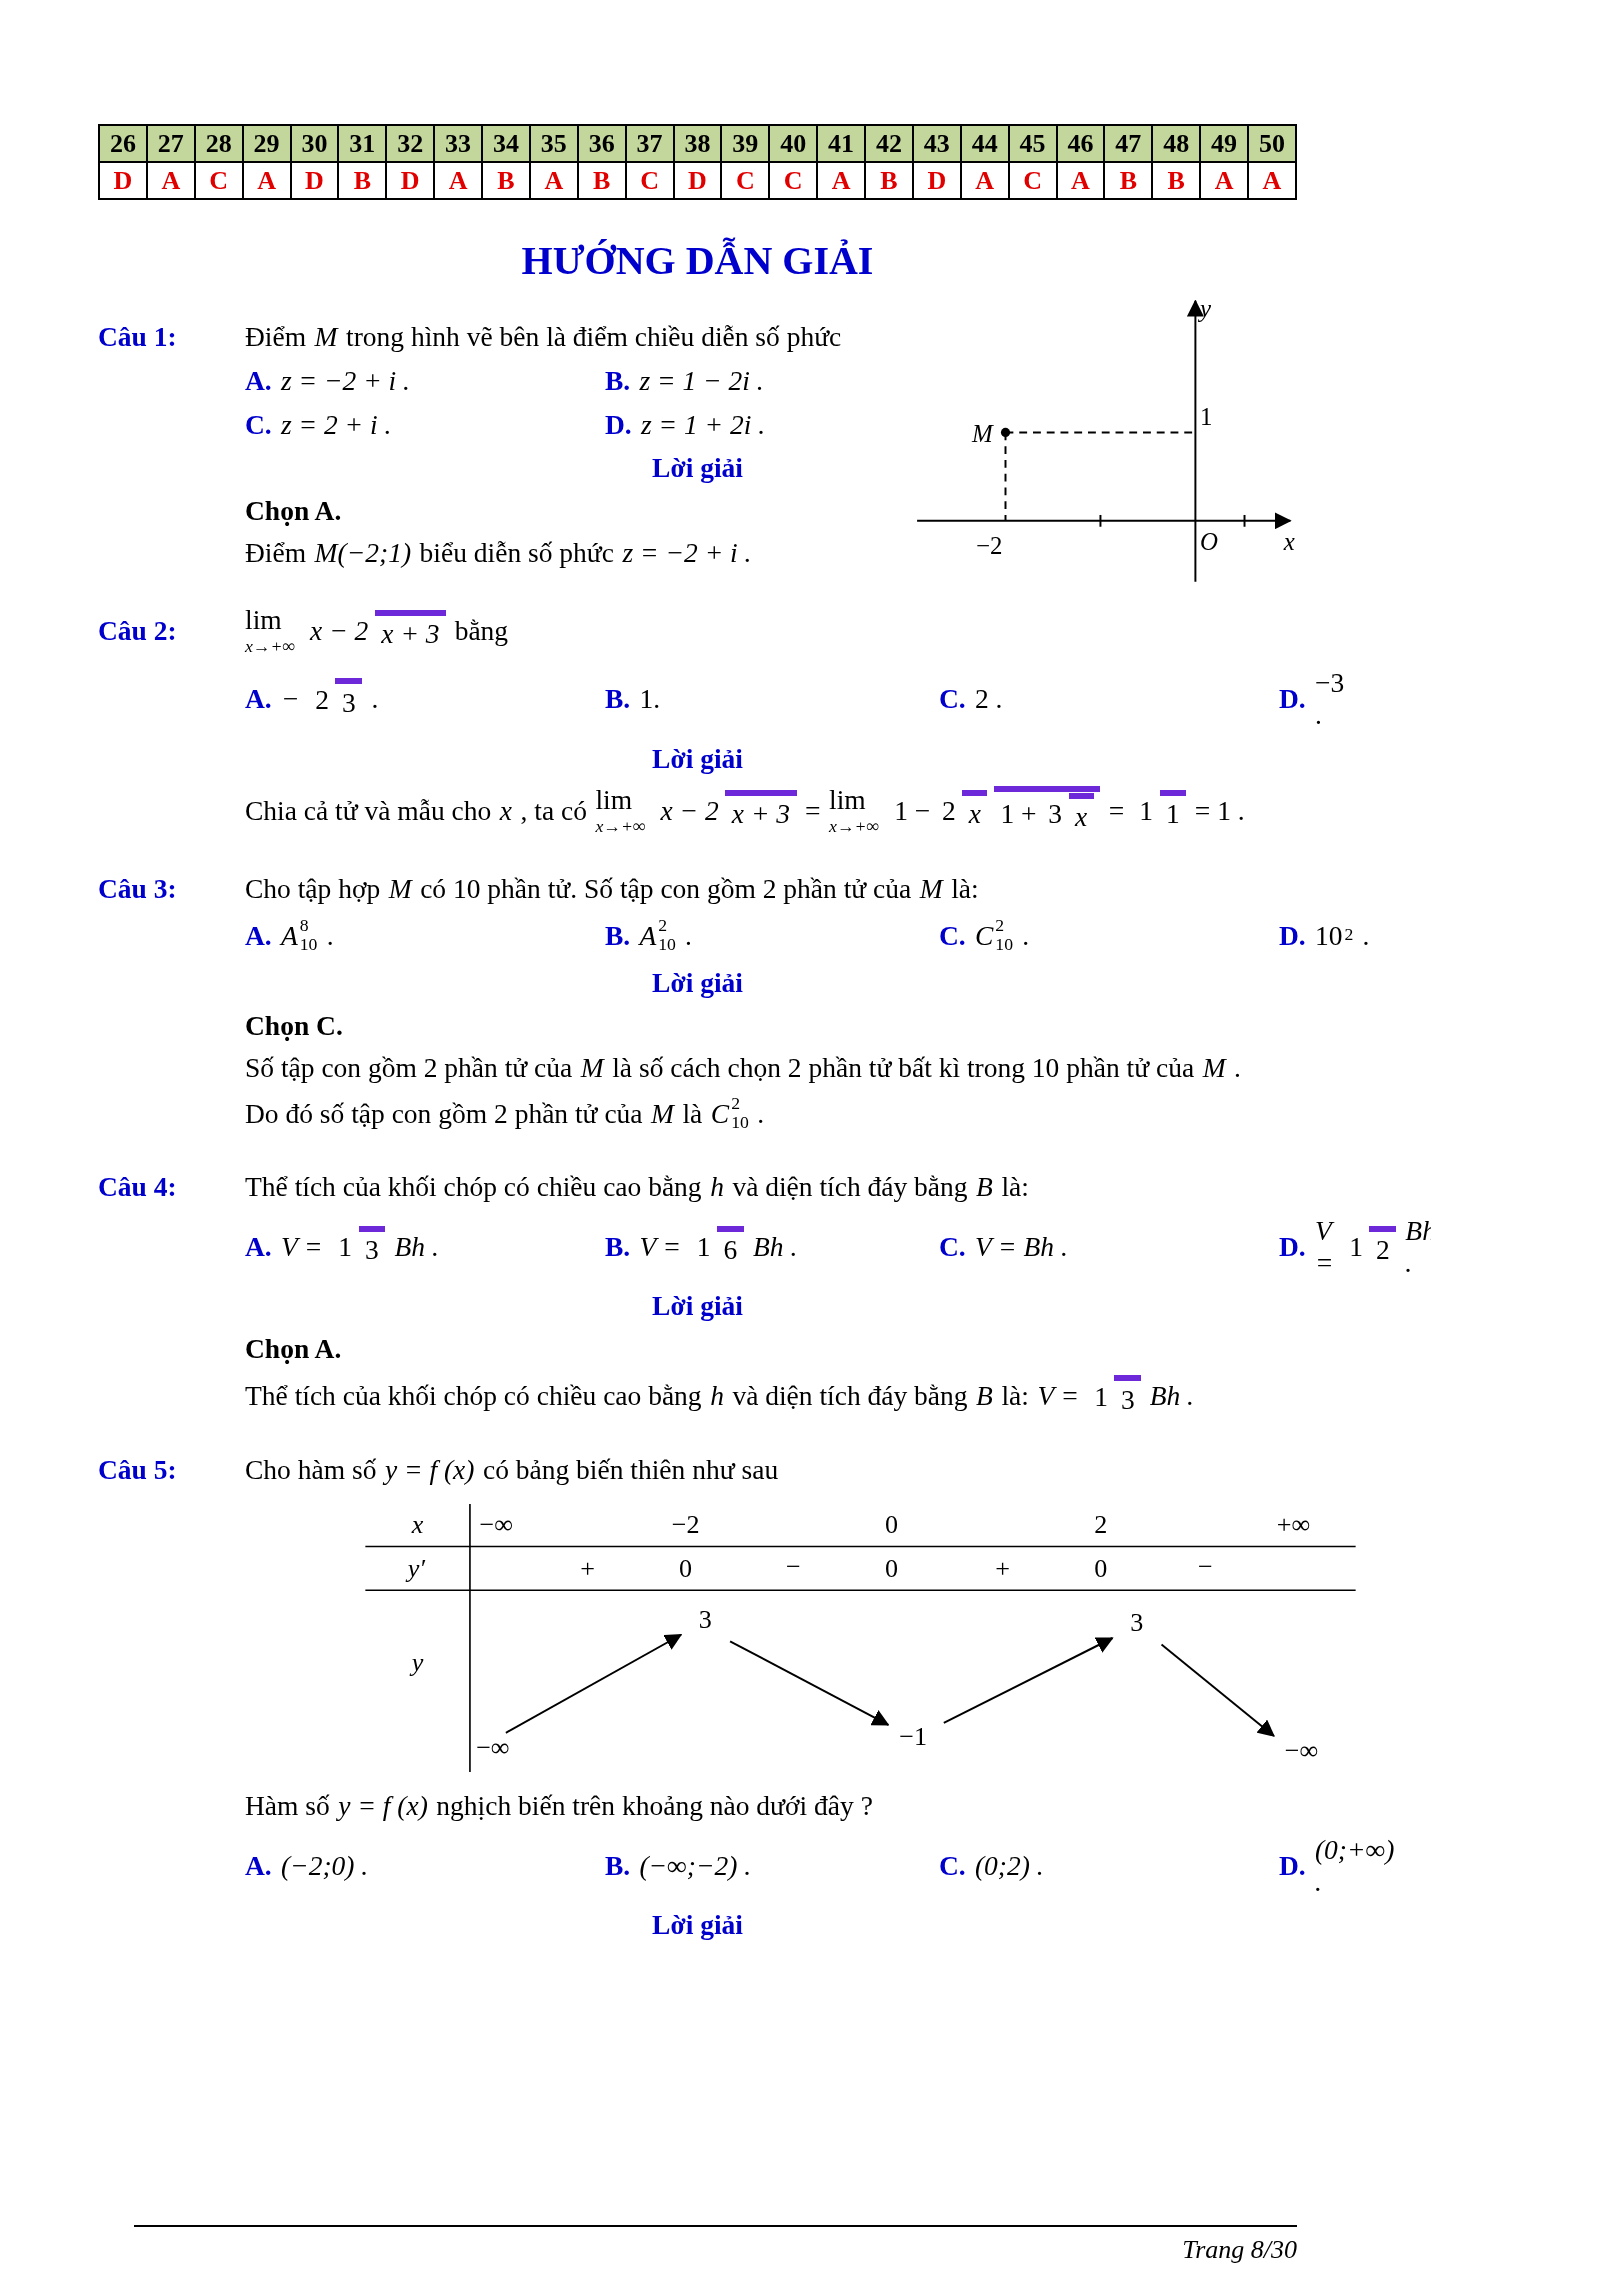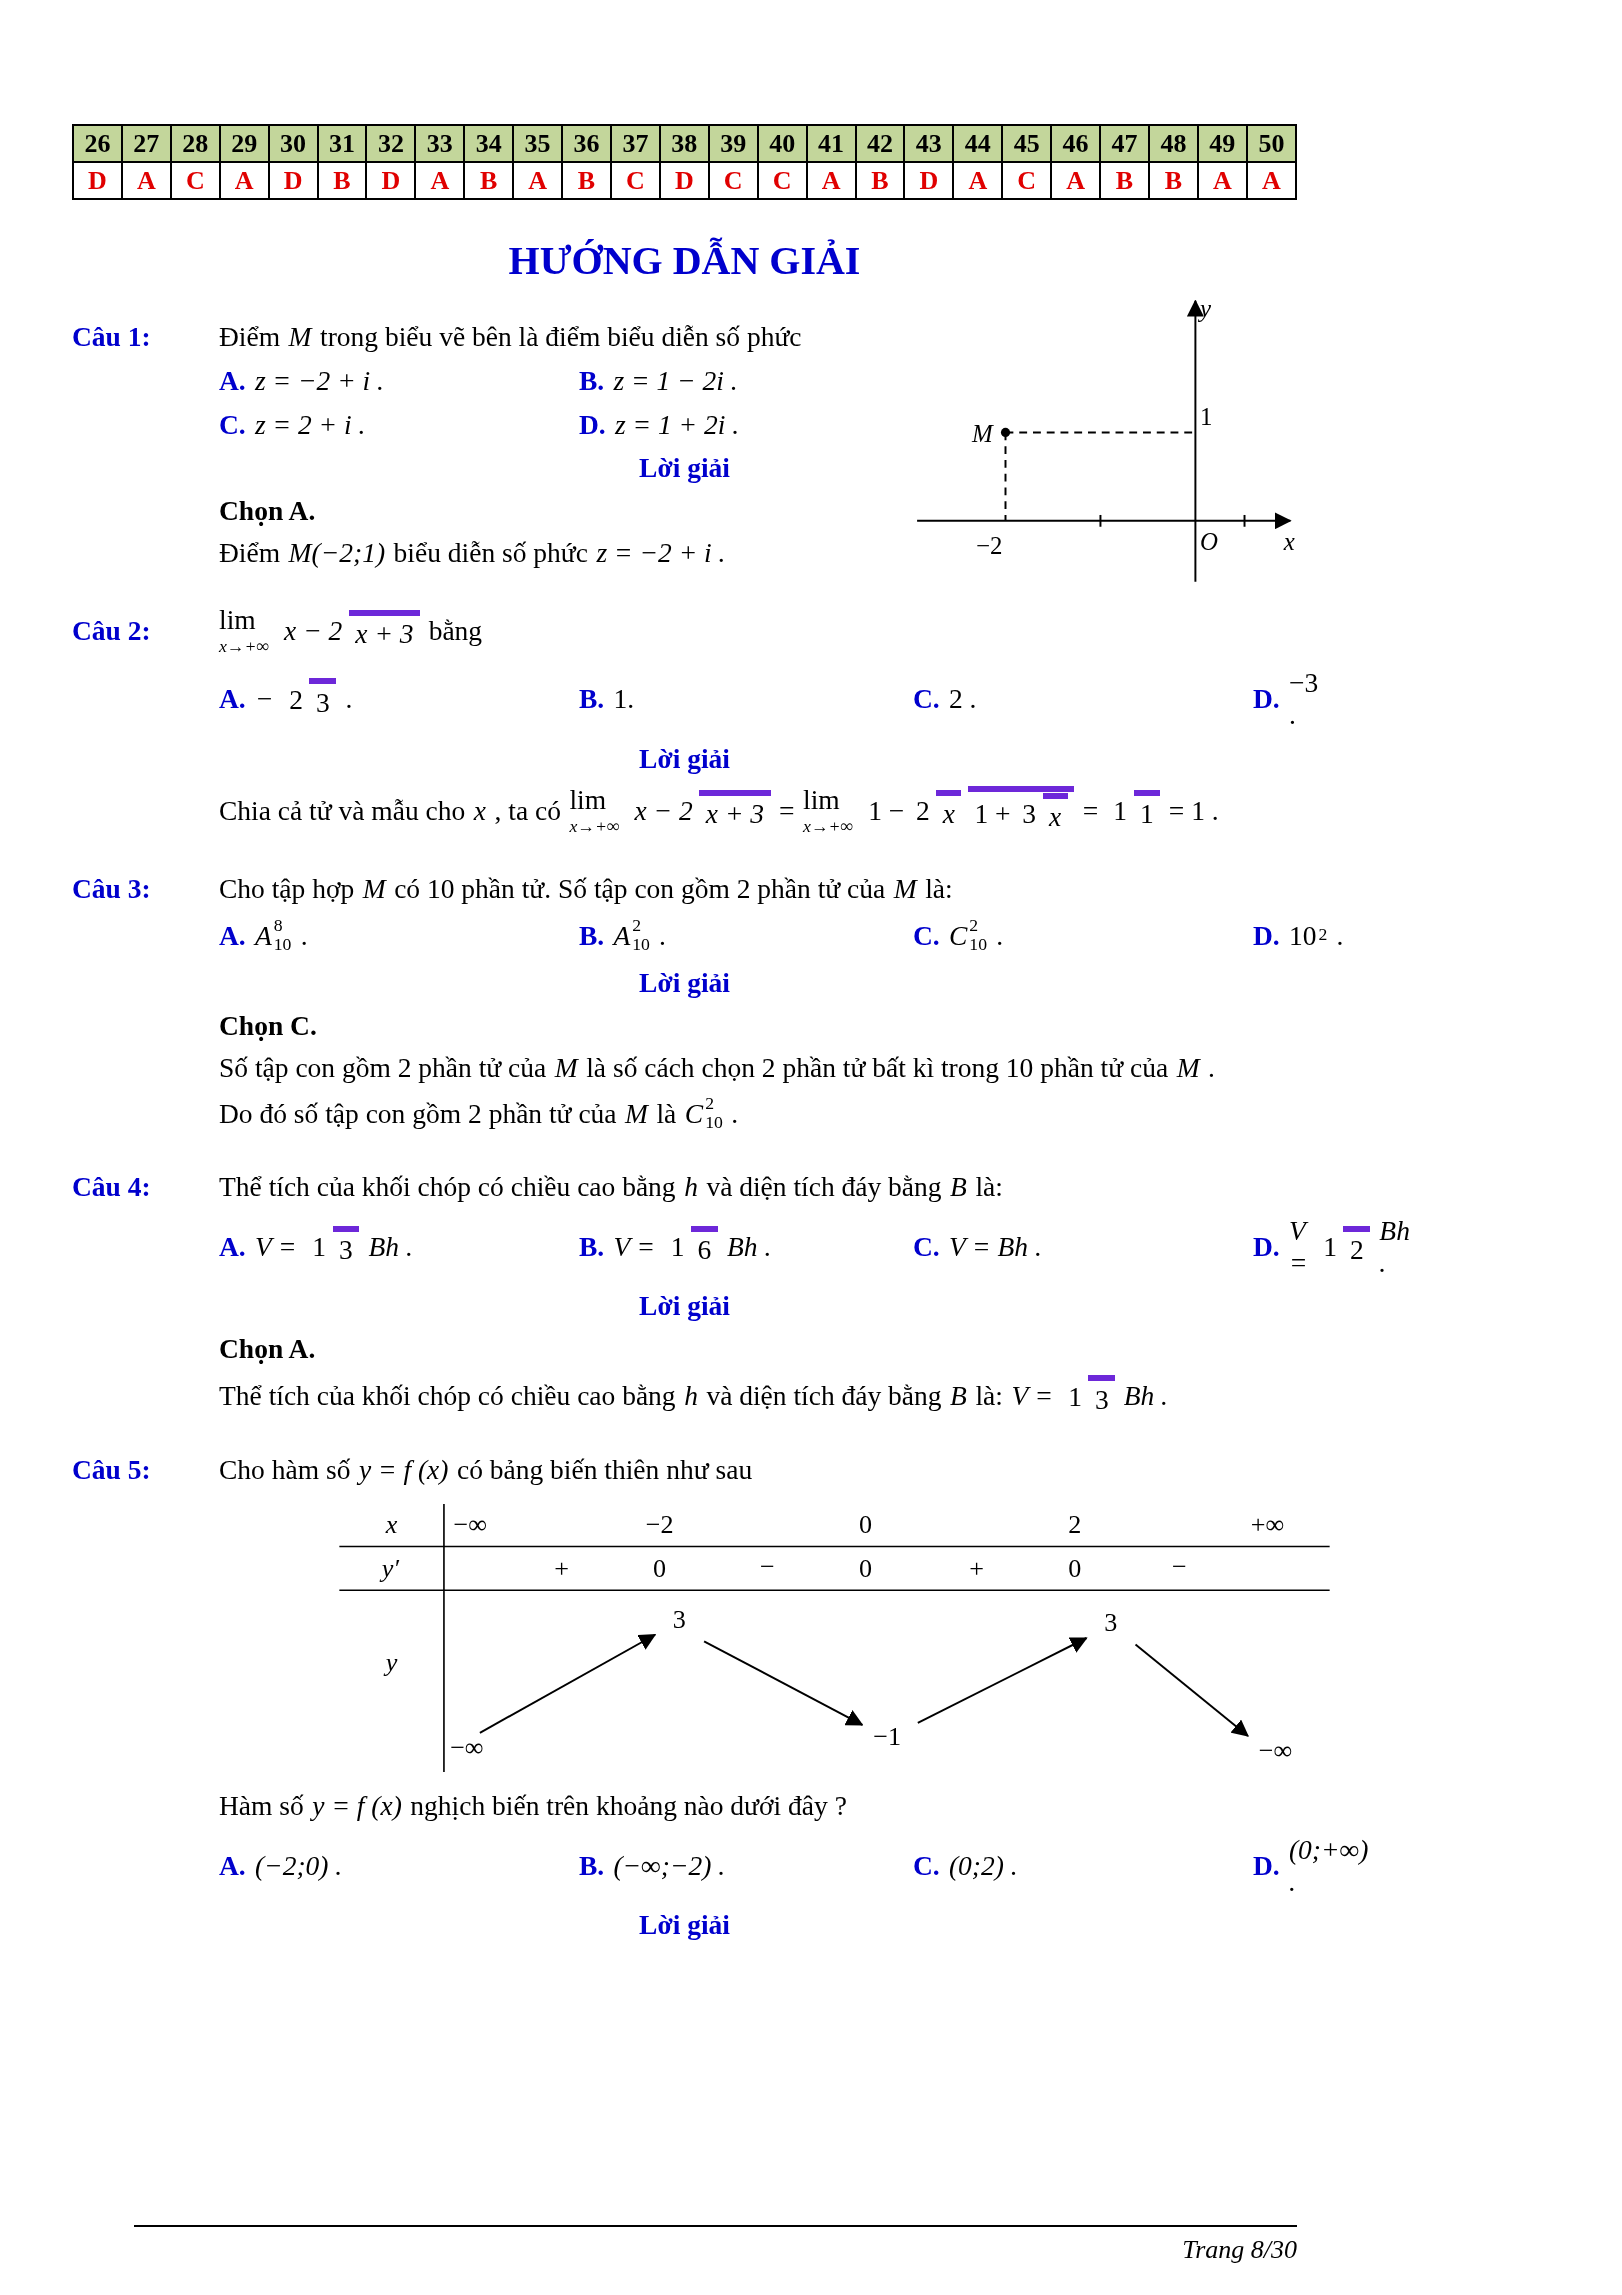--- a/index.html
+++ b/index.html
@@ -1,20 +1,20 @@
 <!DOCTYPE html>
 <html style="--heading_blue: #0000cd; --answer_red: #e00000; --table_green: #c3d69b;font-size:10.5px"><head>
 <meta charset="utf-8">
 <style>
   * { box-sizing: border-box; margin: 0; padding: 0; }
   body {
     width: 1623px; height: 2295px; background: #ffffff; color: #000;
     font-family: "Liberation Serif", "DejaVu Serif", serif; font-size: 27.5px;
   }
-  .page { position: relative; width: 1431px; height: 2295px; overflow: hidden; padding: 124px 134px 0 72px; }
+  .page { position: relative; width: 1431px; height: 2295px; overflow: hidden; padding: 124px 134px 0 98px; }
 
   
   .answer-table { width: 100%; border-collapse: collapse; table-layout: fixed; }
   .answer-table td {
     border: 2px solid #000; height: 37px; text-align: center; vertical-align: middle;
     font-weight: bold; font-size: 26px; overflow: hidden;
   }
   tr.row-num td { background: var(--table_green, #c3d69b); }
   tr.row-ans td { color: var(--answer_red, #e00000); }
 
@@ -119,21 +119,21 @@
   </table>
 
   <div class="title">HƯỚNG DẪN GIẢI</div>
 
   <div class="question">
     <div class="q-head">
       <span class="q-label">Câu 1:</span>
       <span class="q-text hflex">
         <span>Điểm</span>
         <span class="mi">M</span>
-        <span>trong biểu vẽ bên là điểm biểu diễn số phức</span>
+        <span>trong hình vẽ bên là điểm chiều diễn số phức</span>
       </span>
     </div>
     <div class="opts cols2">
       <span class="opt">
           <span class="ol">A.</span>
           <span class="mi">z = −2 + i .</span>
         </span>
       <span class="opt">
           <span class="ol">B.</span>
           <span class="mi">z = 1 − 2i .</span>

